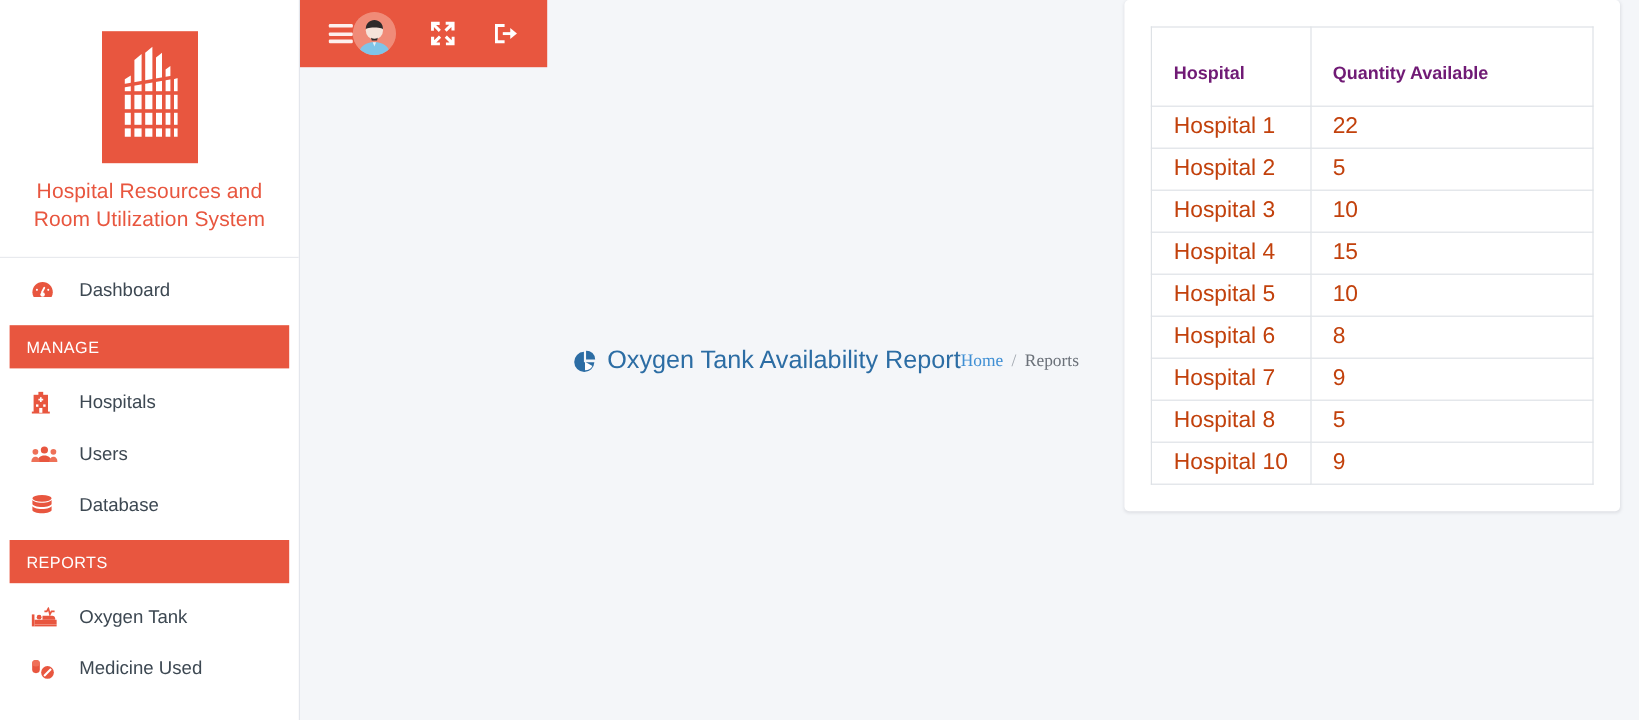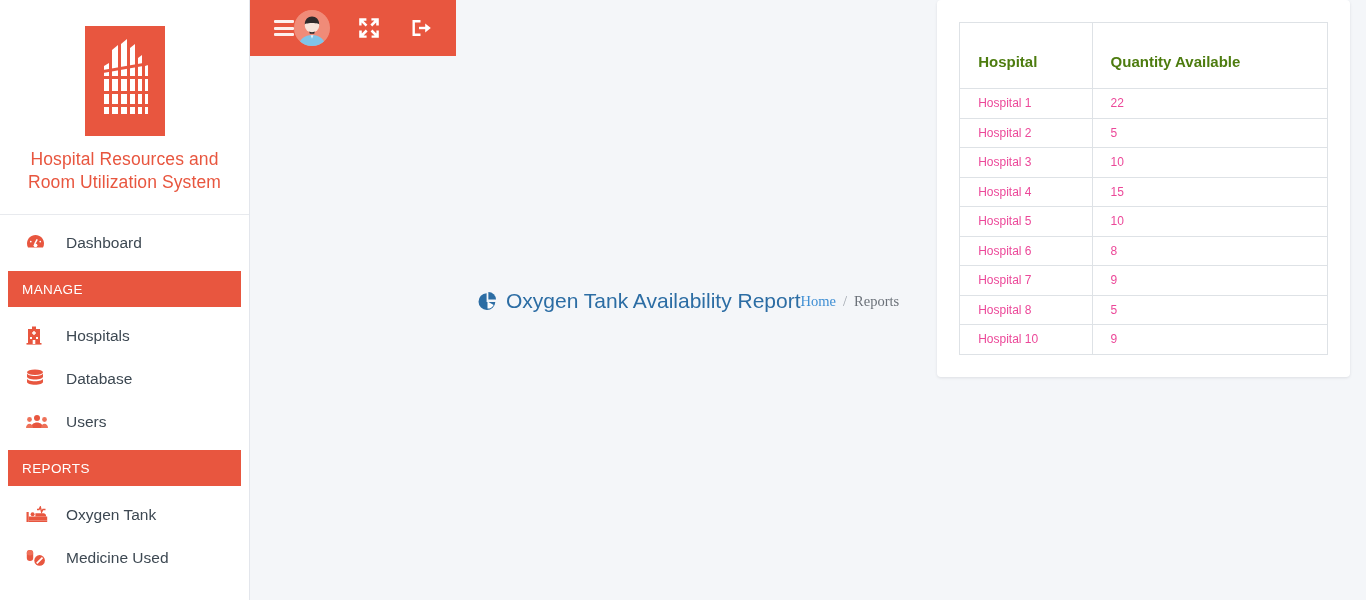--- a/index.html
+++ b/index.html
@@ -142,30 +142,30 @@
 
   table.report {
     width: 100%;
     border-collapse: collapse;
     table-layout: fixed;
   }
   table.report th {
     text-align: left;
     font-size: 15px;
     font-weight: bold;
-    color: #4d7c0f;
+    color: #701a75;
     padding: 30px 0 18px 18px;
     border: 1px solid #dee2e6;
     background: #ffffff;
     height: 58px;
     vertical-align: middle;
   }
   table.report td {
-    font-size: 12px;
-    color: #ec4899;
+    font-size: 19px;
+    color: #c2410c;
     padding: 6px 0 6px 18px;
     border: 1px solid #dee2e6;
     height: 29.5px;
     vertical-align: middle;
     background: #ffffff;
   }
   table.report th:first-child, table.report td:first-child { width: 36%; }
 </style>
 </head>
 <body>
@@ -229,41 +229,41 @@
             <rect x="4" y="11" width="2" height="2" fill="#ffffff"></rect>
             <rect x="10" y="11" width="2" height="2" fill="#ffffff"></rect>
             <rect x="6.7" y="14" width="2.6" height="4" fill="#ffffff"></rect>
           </svg>
         </span>
         <span class="nav-label">Hospitals</span>
       </a>
 
       <a class="nav-item">
         <span class="nav-ico">
-          <svg width="18" height="19" viewBox="0 0 18 19" aria-hidden="true">
-            <ellipse cx="9" cy="3.3" rx="8" ry="2.8" fill="#e8563f"></ellipse>
-            <path d="M1 4.2v3.6c0 1.5 3.6 2.8 8 2.8s8-1.3 8-2.8V4.2c0 1.5-3.6 2.8-8 2.8S1 5.7 1 4.2z" fill="#e8563f"></path>
-            <path d="M1 9.4V13c0 1.5 3.6 2.8 8 2.8s8-1.3 8-2.8V9.4c0 1.5-3.6 2.8-8 2.8S1 10.9 1 9.4z" fill="#e8563f"></path>
-          </svg>
-        </span>
-        <span class="nav-label">Database</span>
-      </a>
-
-      <a class="nav-item">
-        <span class="nav-ico">
           <svg width="22" height="16" viewBox="0 0 22 16" aria-hidden="true">
             <circle cx="11" cy="4" r="3" fill="#e8563f"></circle>
             <path d="M5 14c0-3.3 2.7-5.5 6-5.5s6 2.2 6 5.5z" fill="#e8563f"></path>
             <circle cx="3.5" cy="5.5" r="2.4" fill="#ee7158"></circle>
             <path d="M0 14c0-2.6 1.6-4.3 3.5-4.3S7 11.4 7 14z" fill="#ee7158"></path>
             <circle cx="18.5" cy="5.5" r="2.4" fill="#ee7158"></circle>
             <path d="M15 14c0-2.6 1.6-4.3 3.5-4.3S22 11.4 22 14z" fill="#ee7158"></path>
           </svg>
         </span>
         <span class="nav-label">Users</span>
+      </a>
+
+      <a class="nav-item">
+        <span class="nav-ico">
+          <svg width="18" height="19" viewBox="0 0 18 19" aria-hidden="true">
+            <ellipse cx="9" cy="3.3" rx="8" ry="2.8" fill="#e8563f"></ellipse>
+            <path d="M1 4.2v3.6c0 1.5 3.6 2.8 8 2.8s8-1.3 8-2.8V4.2c0 1.5-3.6 2.8-8 2.8S1 5.7 1 4.2z" fill="#e8563f"></path>
+            <path d="M1 9.4V13c0 1.5 3.6 2.8 8 2.8s8-1.3 8-2.8V9.4c0 1.5-3.6 2.8-8 2.8S1 10.9 1 9.4z" fill="#e8563f"></path>
+          </svg>
+        </span>
+        <span class="nav-label">Database</span>
       </a>
 
       <div class="nav-section">
         <span>REPORTS</span>
       </div>
 
 
       <a class="nav-item">
         <span class="nav-ico">
           <svg width="22" height="18" viewBox="0 0 22 18" aria-hidden="true">

